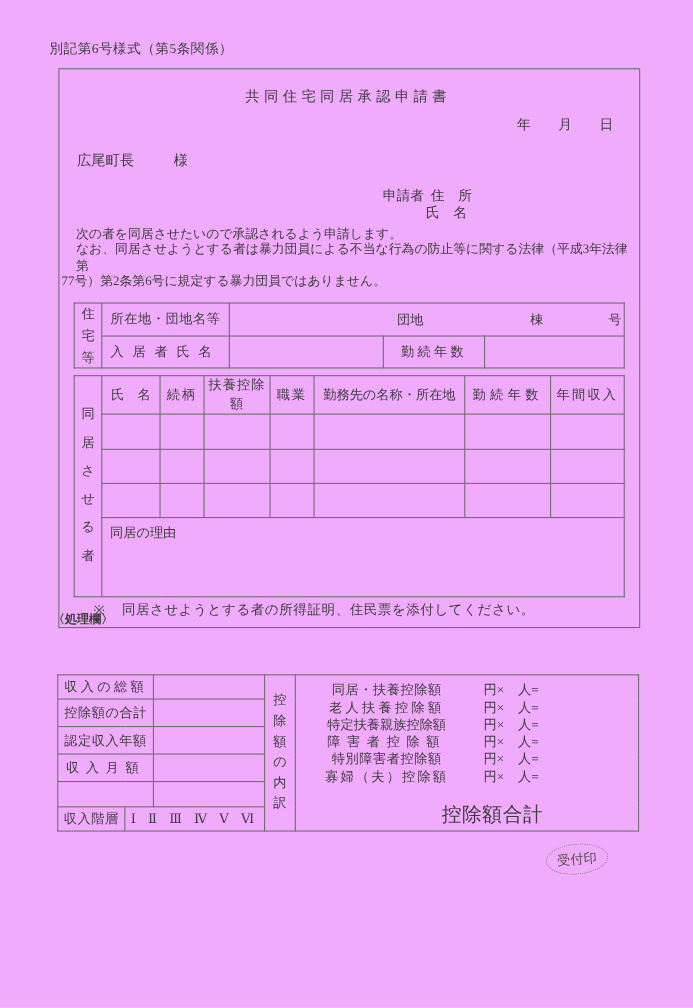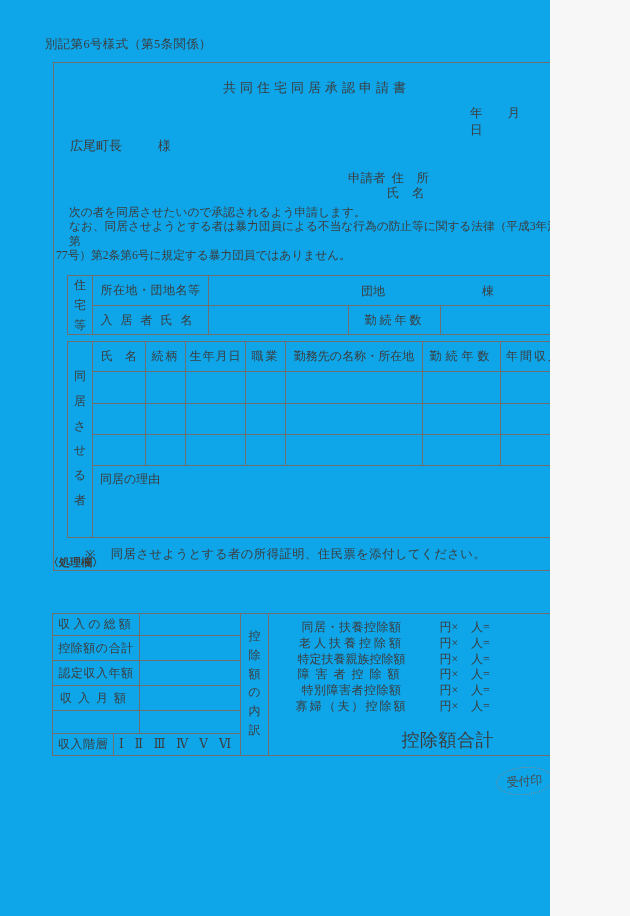--- a/index.html
+++ b/index.html
@@ -2,21 +2,21 @@
 <html><head>
 <meta charset="utf-8">
 <style>
   html,body{margin:0;padding:0;}
   body{
     width:630px;height:916px;
     background:#f7f7f7;
     font-family:"Liberation Serif","DejaVu Serif",serif;
     color:#3c3c3c;
   }
-  .page{position:relative;width:550px;height:916px;overflow:hidden;background:#0ea5e9;}
+  .page{position:relative;width:630px;height:916px;overflow:hidden;background:#f0abfc;}
   .abs{position:absolute;}
 
   .outer-box{position:absolute;left:53px;top:62px;width:527px;height:507px;border:1px solid #6f6f6f;}
 
   .form-number{left:45px;top:36px;font-size:12.3px;letter-spacing:0.5px;}
   .doc-title{left:53px;top:79px;width:527px;text-align:center;font-size:13px;letter-spacing:4px;}
   .date-line{left:470px;top:105px;font-size:12.5px;}
   .addressee{left:70px;top:137px;font-size:13px;display:flex;gap:36px;}
   .applicant-1{left:348px;top:170px;font-size:12.5px;display:flex;gap:6px;}
   .applicant-2{left:387px;top:185px;font-size:12.5px;}
@@ -143,21 +143,21 @@
           <span>同</span>
           <span>居</span>
           <span>さ</span>
           <span>せ</span>
           <span>る</span>
           <span>者</span>
         </div>
       </td>
       <td>氏　名</td>
       <td class="ls2">続柄</td>
-      <td class="ls1">生年月日</td>
+      <td class="ls1">扶養控除額</td>
       <td class="ls2">職業</td>
       <td>勤務先の名称・所在地</td>
       <td class="ls4">勤続年数</td>
       <td class="ls2">年間収入</td>
     </tr>
     <tr style="height:32px">
       <td></td>
       <td></td>
       <td></td>
       <td></td>

